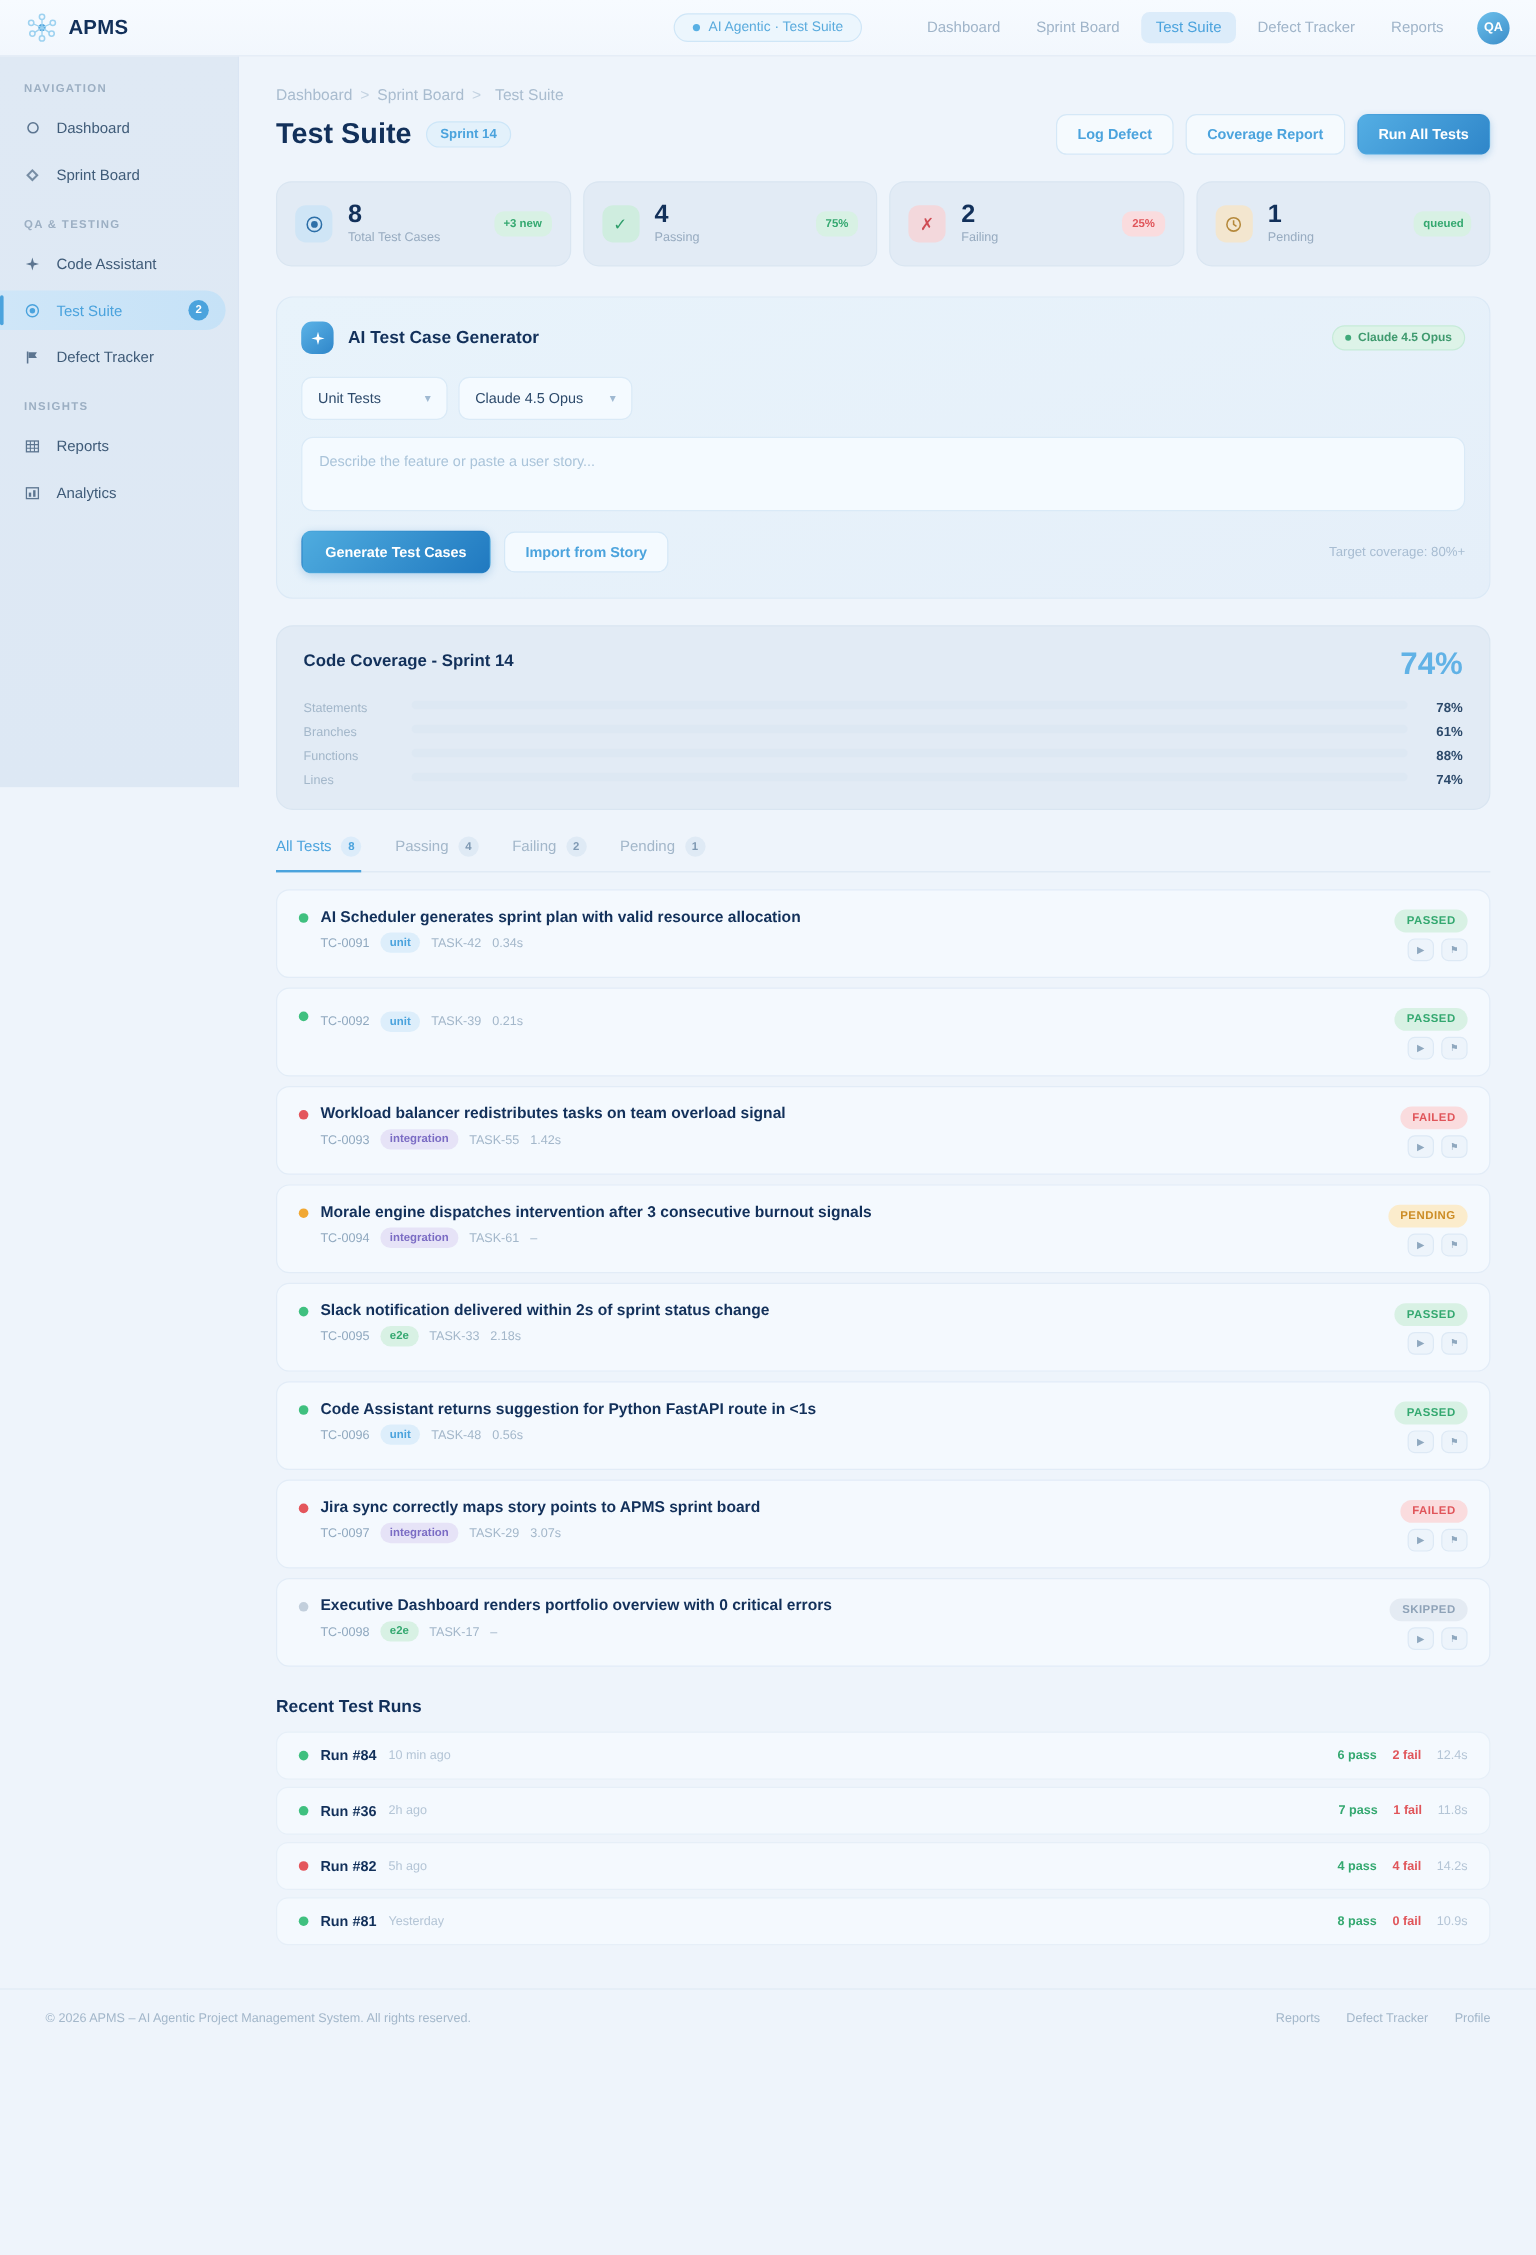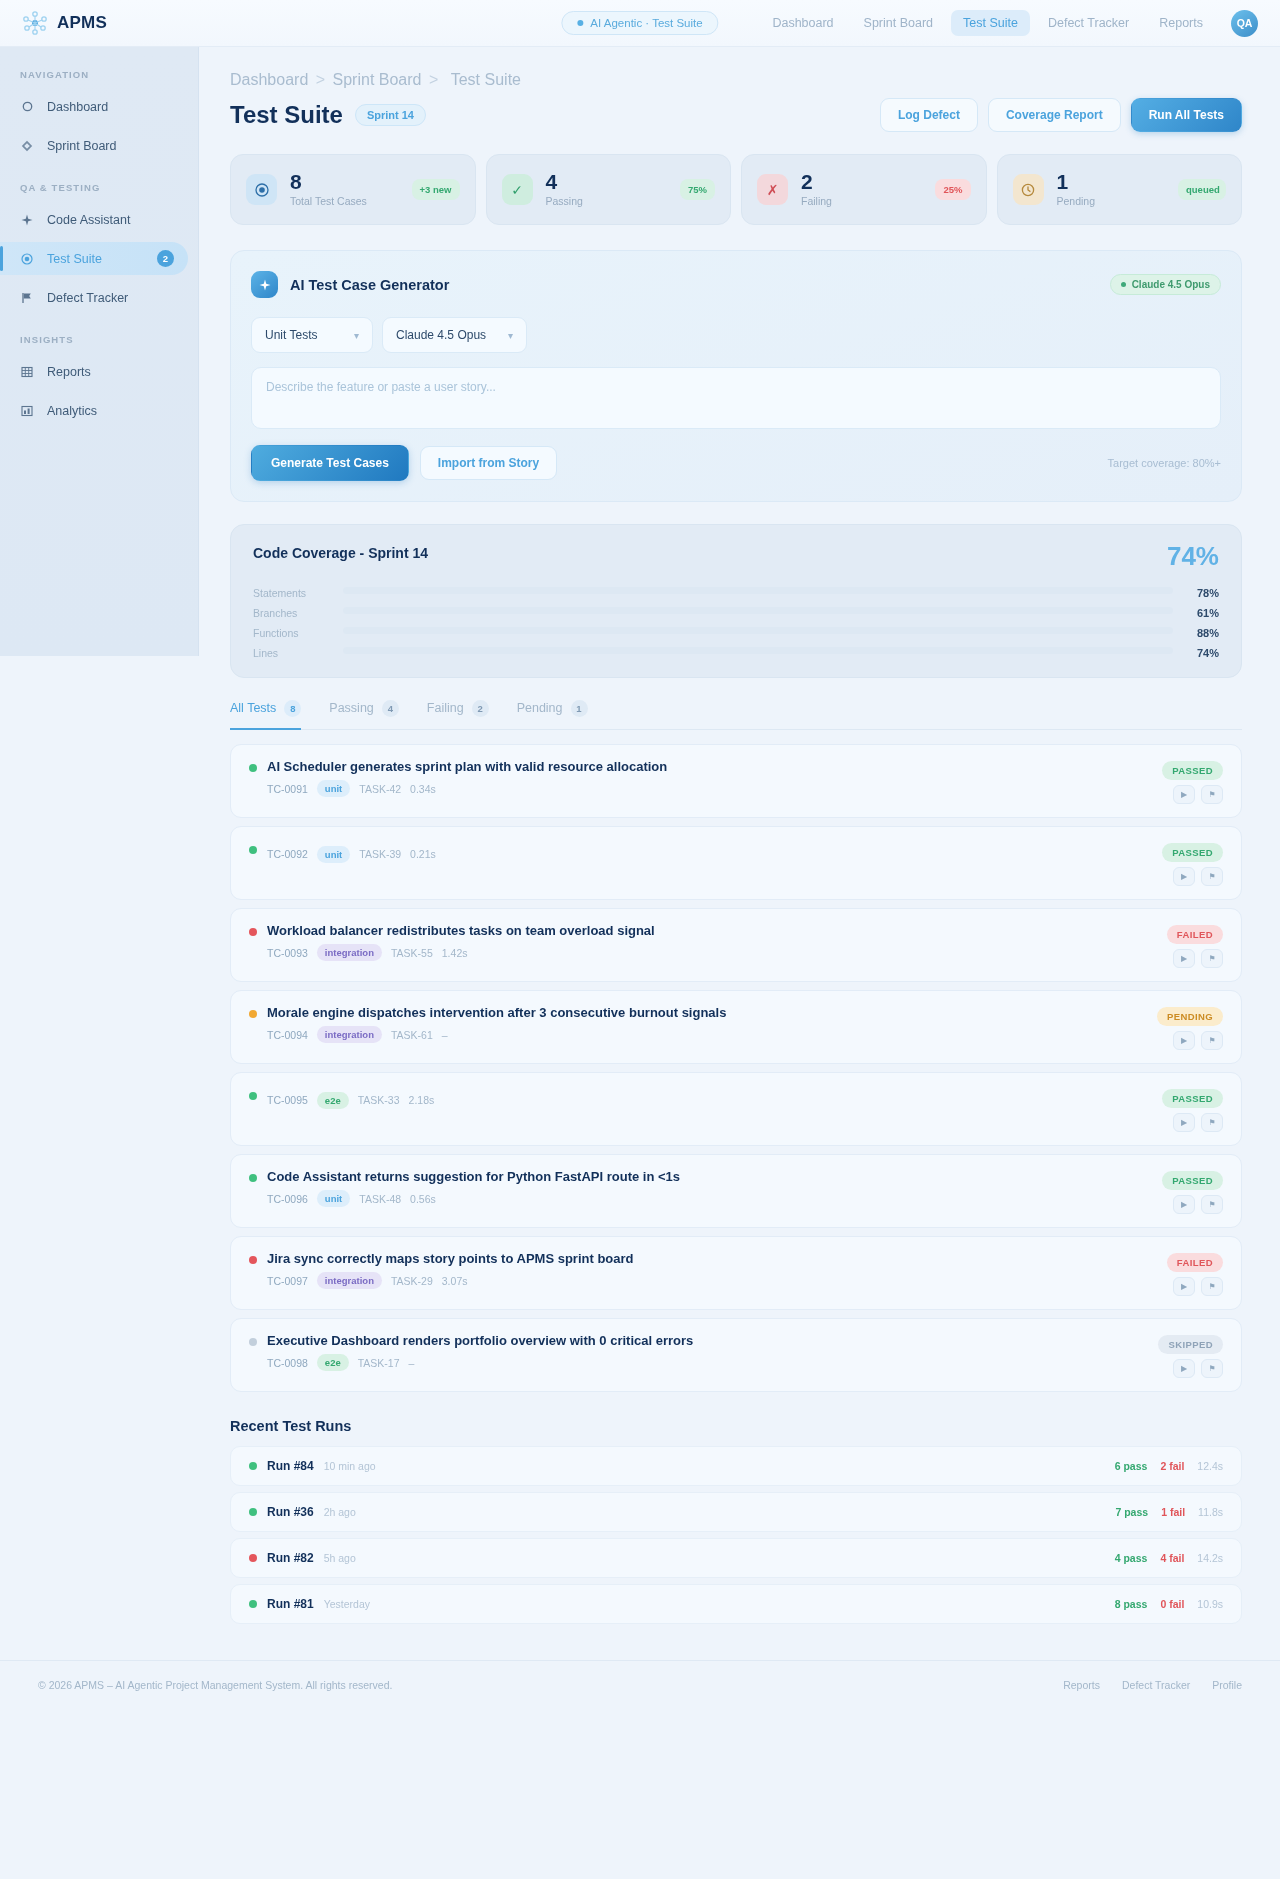--- a/index.html
+++ b/index.html
@@ -81,21 +81,21 @@
   .nav-badge {
     margin-left: auto; background: #4ba3dd; color: #fff;
     font-size: 9.5px; font-weight: bold; min-width: 17px; height: 17px;
     border-radius: 9px; display: flex; align-items: center; justify-content: center;
     padding: 0 5px;
   }
 
   .main { flex: 1; padding: 24px 38px 0 31px; }
 
   
-  .crumbs { font-size: 16px; color: #a9bccf; margin-bottom: 9px; }
+  .crumbs { font-size: 13px; color: #a9bccf; margin-bottom: 9px; }
   .crumbs span { margin: 0 5px; }
   .crumbs .sep { color: #c3d2e1; margin: 0 3px; }
   .head-row { display: flex; align-items: center; margin-bottom: 22px; }
   .page-title { font-size: 24px; font-weight: bold; color: #12305a; }
   .sprint-chip {
     margin-left: 12px; font-size: 11px; font-weight: bold; color: #4ba3dd;
     background: #e3f1fb; border: 1px solid #cde6f8;
     padding: 4px 11px; border-radius: 13px;
   }
   .head-actions { margin-left: auto; display: flex; gap: 10px; }
@@ -590,20 +590,21 @@
           <span class="status-chip" style="background:#fbeccc;color:#cc8c24">PENDING</span>
           <div class="row-actions">
             <span class="icon-btn">▶</span>
             <span class="icon-btn">⚑</span>
           </div>
         </div>
         <div class="test">
           <div class="test-top">
             <span class="dot" style="background:#3fc07f"></span>
             <div style="flex:1">
+              <div class="test-name">Slack notification delivered within 2s of sprint status change</div>
               <div class="test-meta">
                 <span class="test-id">TC-0095</span>
                 <span class="type-chip" style="background:#d8f1e4;color:#34a870">e2e</span>
                 <span>TASK-33</span>
                 <span>2.18s</span>
               </div>
             </div>
           </div>
           <span class="status-chip" style="background:#d8f1e4;color:#34a870">PASSED</span>
           <div class="row-actions">

